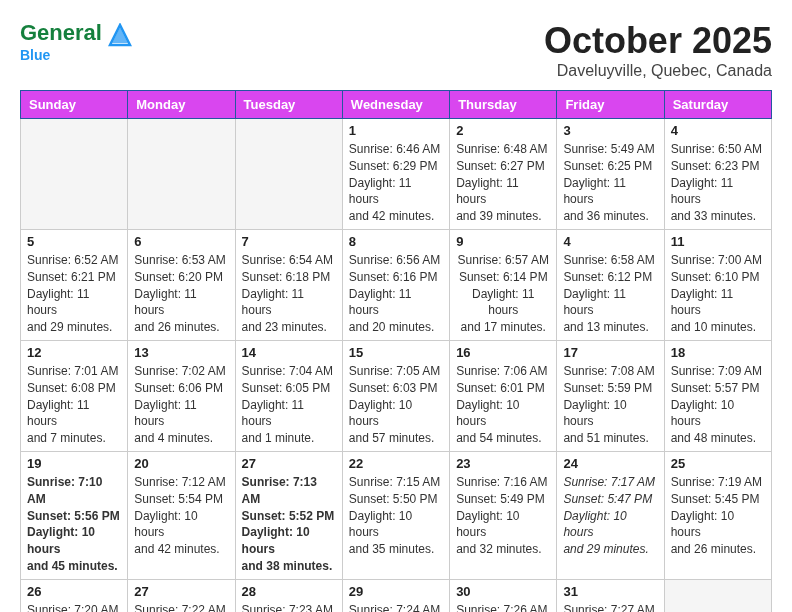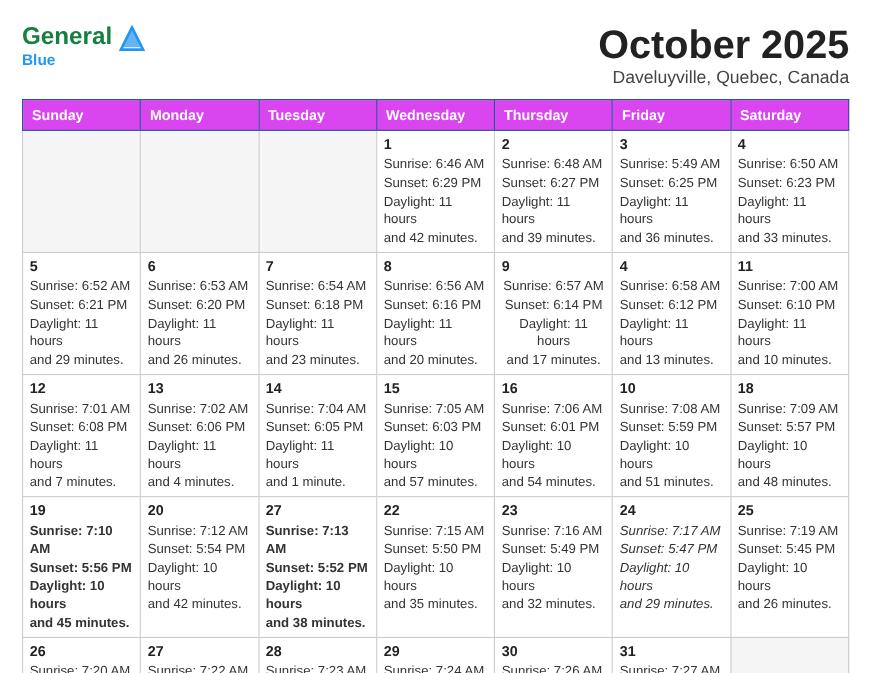--- a/index.html
+++ b/index.html
@@ -221,21 +221,21 @@
 and 57 minutes.</div>
         </td>
         <td>
           <div class="day-number">16</div>
           <div class="day-info" style="white-space: pre-line;">Sunrise: 7:06 AM
 Sunset: 6:01 PM
 Daylight: 10 hours
 and 54 minutes.</div>
         </td>
         <td>
-          <div class="day-number">10</div>
+          <div class="day-number">17</div>
           <div class="day-info" style="white-space: pre-line;">Sunrise: 7:08 AM
 Sunset: 5:59 PM
 Daylight: 10 hours
 and 51 minutes.</div>
         </td>
         <td>
           <div class="day-number">18</div>
           <div class="day-info" style="white-space: pre-line;">Sunrise: 7:09 AM
 Sunset: 5:57 PM
 Daylight: 10 hours

